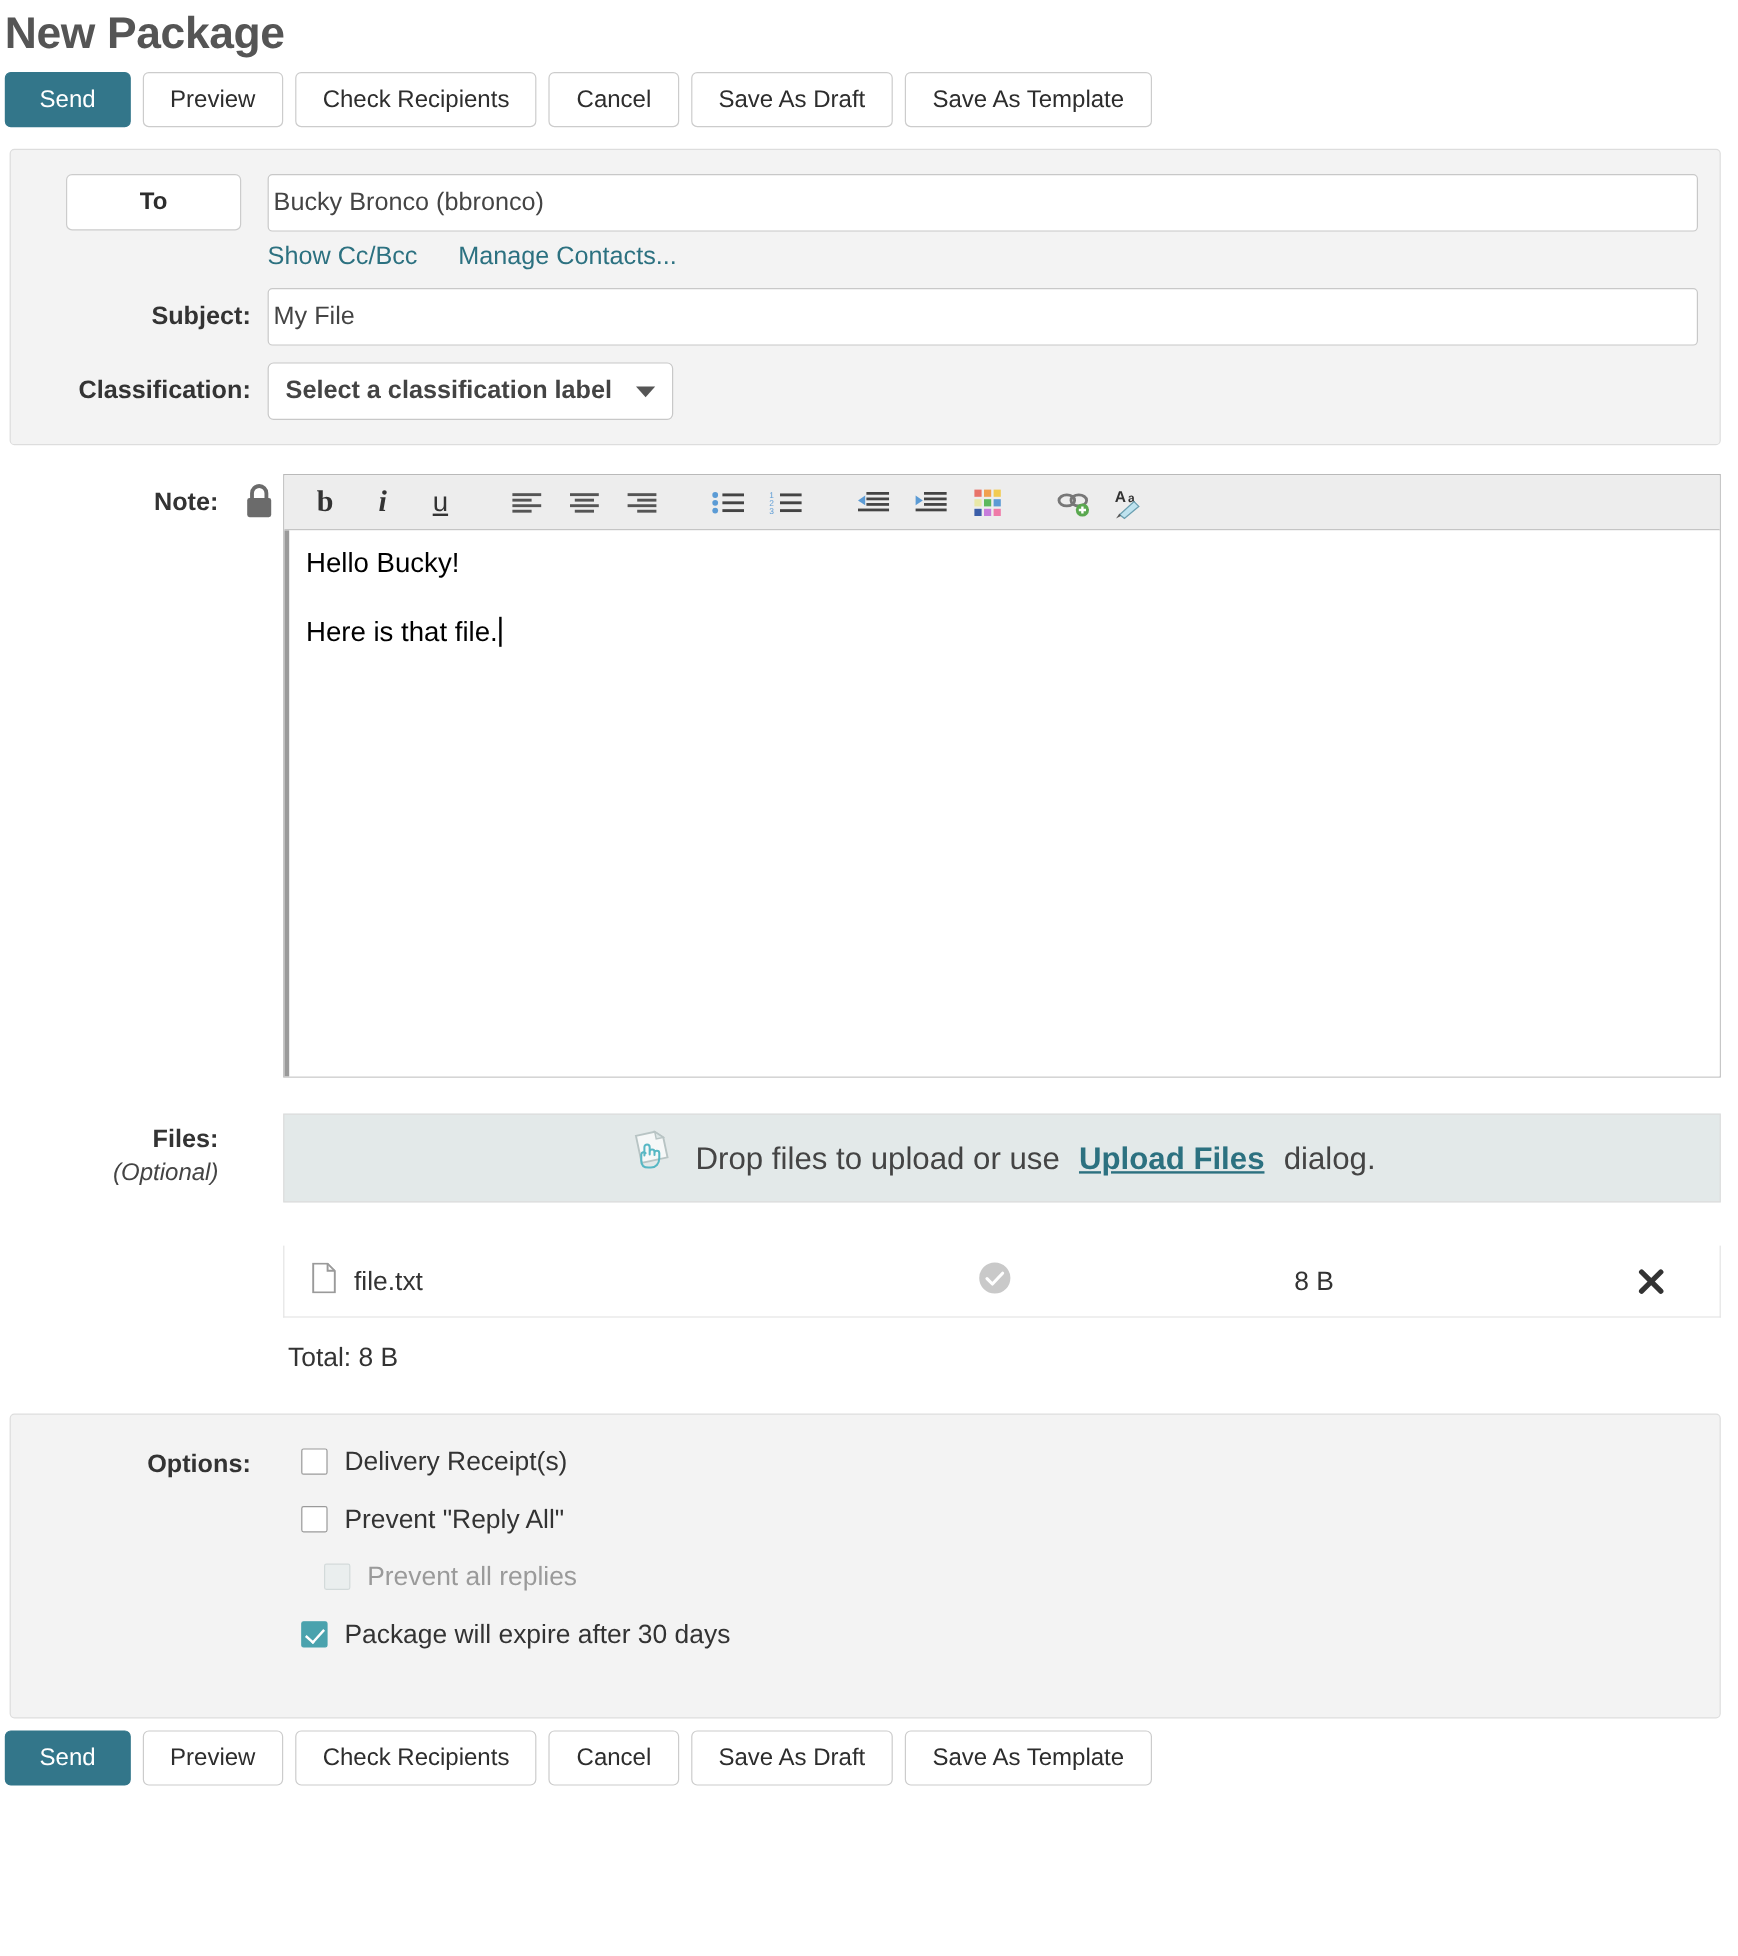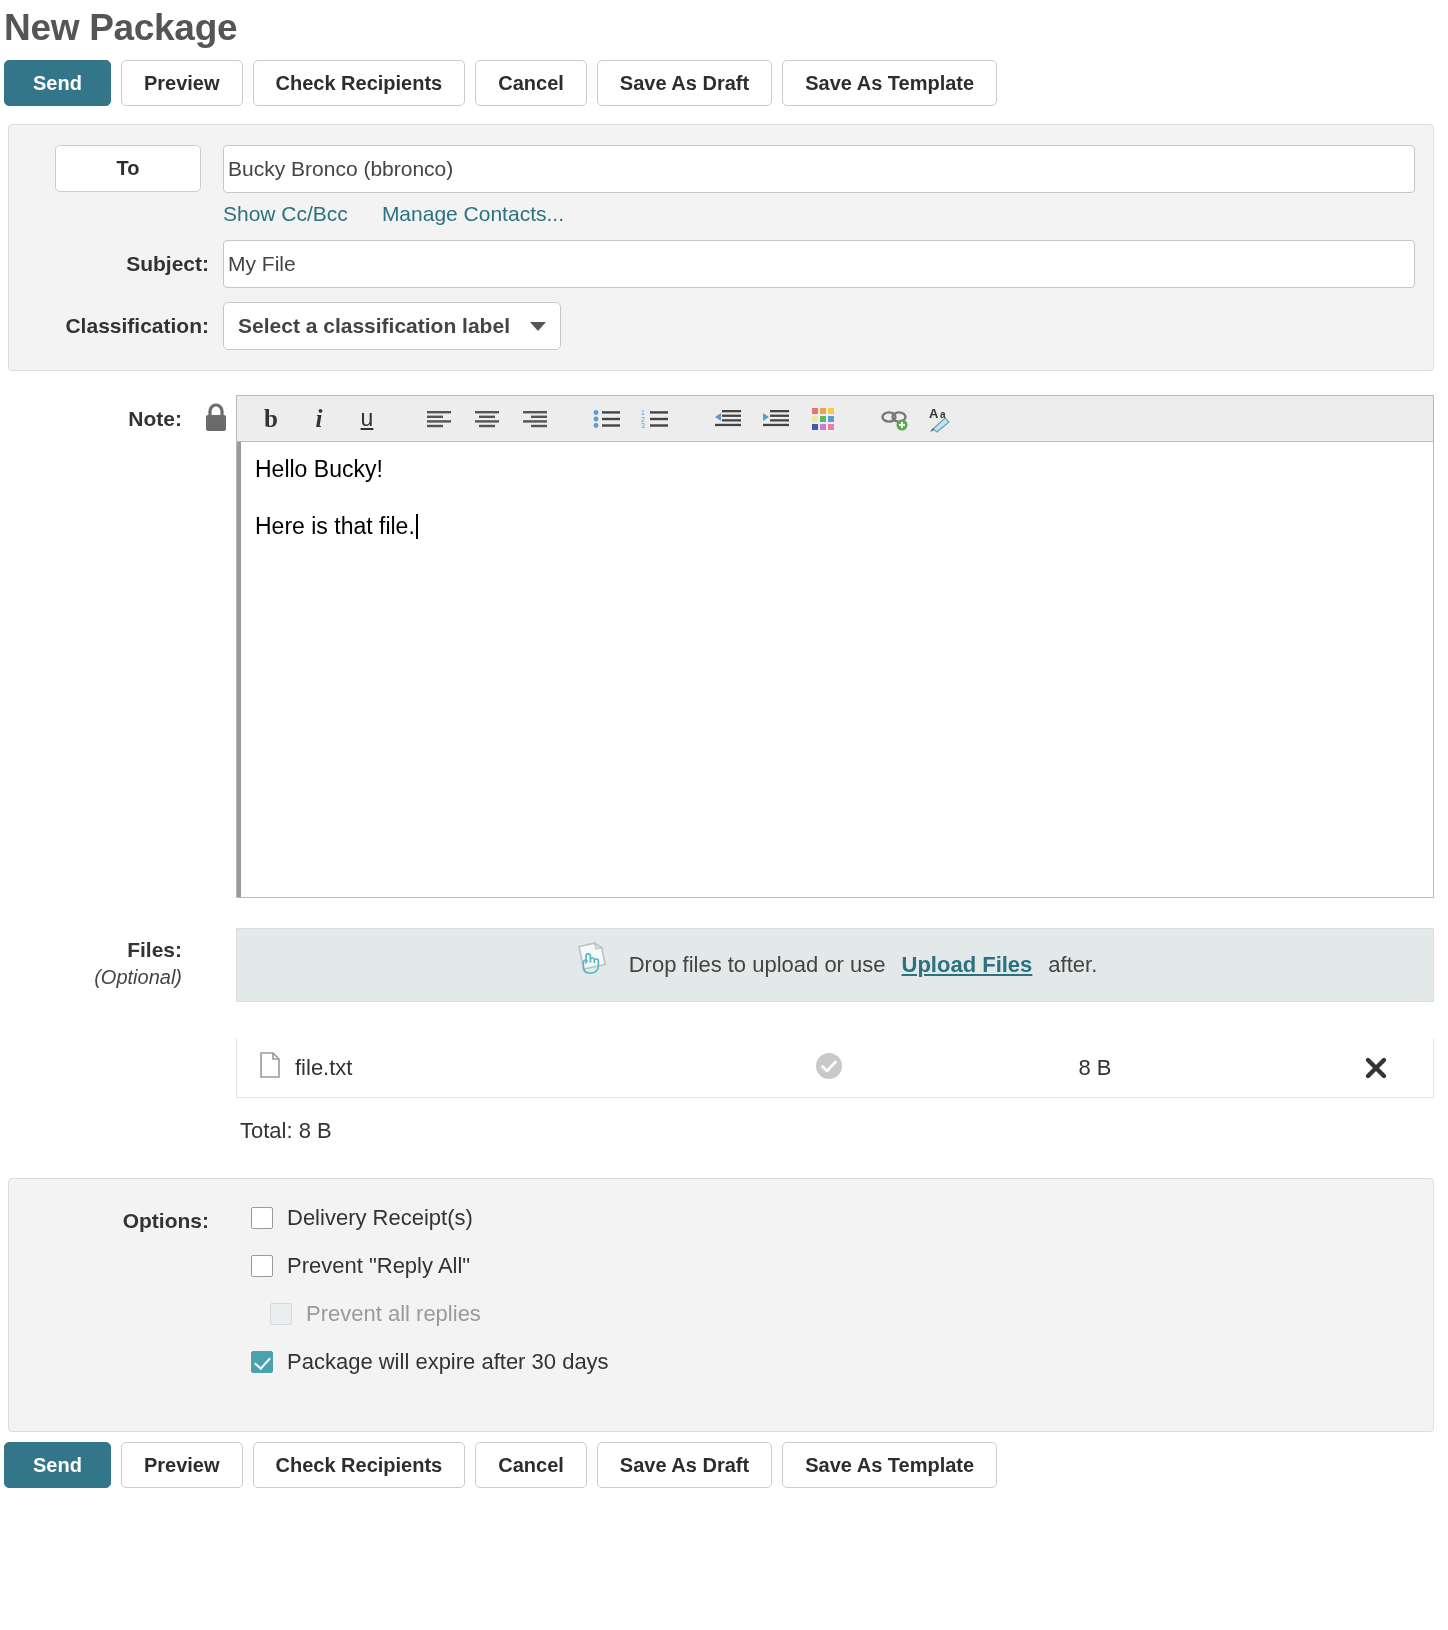--- a/index.html
+++ b/index.html
@@ -27,21 +27,21 @@
   
   .button-bar {
     display: flex;
     gap: 10px;
     padding: 10px 0 0 4px;
     align-items: center;
   }
   .btn {
     font-family: "Liberation Sans", sans-serif;
     font-size: 20px;
-    font-weight: bold;
+    font-weight: normal;
     color: #2d2d2d;
     background: #ffffff;
     border: 1px solid #cccccc;
     border-radius: 5px;
     padding: 11px 22px;
     cursor: pointer;
     line-height: 1.1;
     white-space: nowrap;
   }
   .btn-primary {
@@ -235,21 +235,21 @@
   }
   .files-panel { flex: 1; margin-left: 40px; }
   .drop-zone {
     background: #e3e9e9;
     border: 1px solid #dcdcdc;
     height: 74px;
     display: flex;
     align-items: center;
     justify-content: center;
     gap: 16px;
-    font-size: 22px;
+    font-size: 26px;
     color: #444444;
   }
   .drop-zone .ul-link {
     color: #2c7180;
     text-decoration: underline;
     font-weight: bold;
     cursor: pointer;
   }
   .file-row {
     background: #ffffff;
@@ -564,21 +564,21 @@
       <div class="drop-zone">
         <span>
           <svg width="40" height="42" viewBox="0 0 40 42">
             <path d="M8 3 L24 3 L30 9 L30 26 L8 26 Z" fill="#f6f8f8" stroke="#b8c4c4" stroke-width="1.6" transform="rotate(-12 19 14)"></path>
             <path d="M24 3 L24 9 L30 9 Z" fill="#dde6e6" stroke="#b8c4c4" stroke-width="1.2" transform="rotate(-12 19 14)"></path>
             <path d="M13 22 v-7 a2.2 2.2 0 0 1 4.4 0 v6 M17.4 21 v-2 a2 2 0 0 1 4 0 v2 M21.4 21.5 v-1.5 a2 2 0 0 1 4 0 v4 c0 5-3 8-7 8 h-2 c-4 0-6-2.5-6-6 v-5 a2 2 0 0 1 3.6-1" fill="none" stroke="#57b7c4" stroke-width="1.7" stroke-linecap="round" stroke-linejoin="round"></path>
           </svg>
         </span>
         <span>Drop files to upload or use</span>
         <span class="ul-link">Upload Files</span>
-        <span>after.</span>
+        <span>dialog.</span>
       </div>
 
       <div class="file-row">
         <div class="file-name">
           <span>
             <svg width="22" height="26" viewBox="0 0 22 26">
               <path d="M2 1 L14 1 L20 7 L20 25 L2 25 Z" fill="#ffffff" stroke="#9a9a9a" stroke-width="1.6"></path>
               <path d="M14 1 L14 7 L20 7" fill="none" stroke="#9a9a9a" stroke-width="1.6"></path>
             </svg>
           </span>

